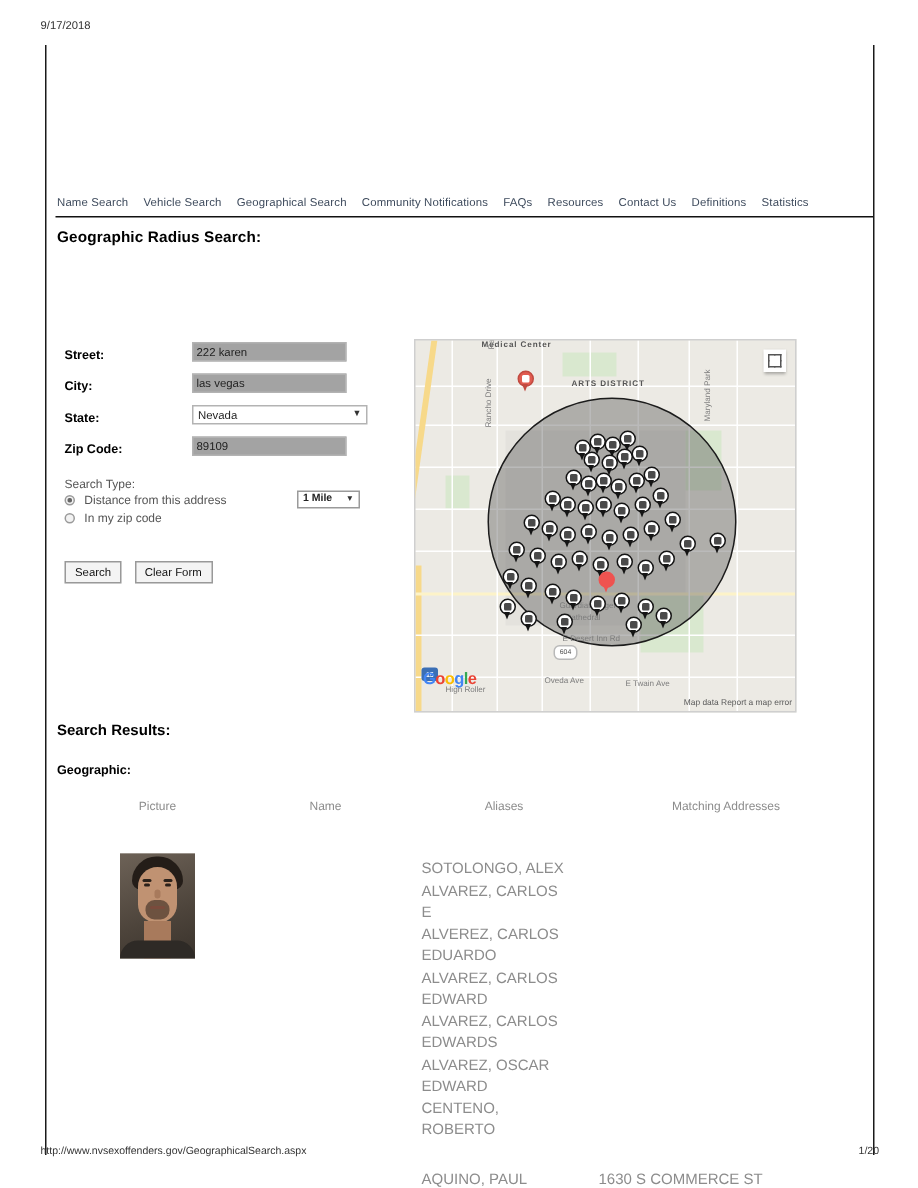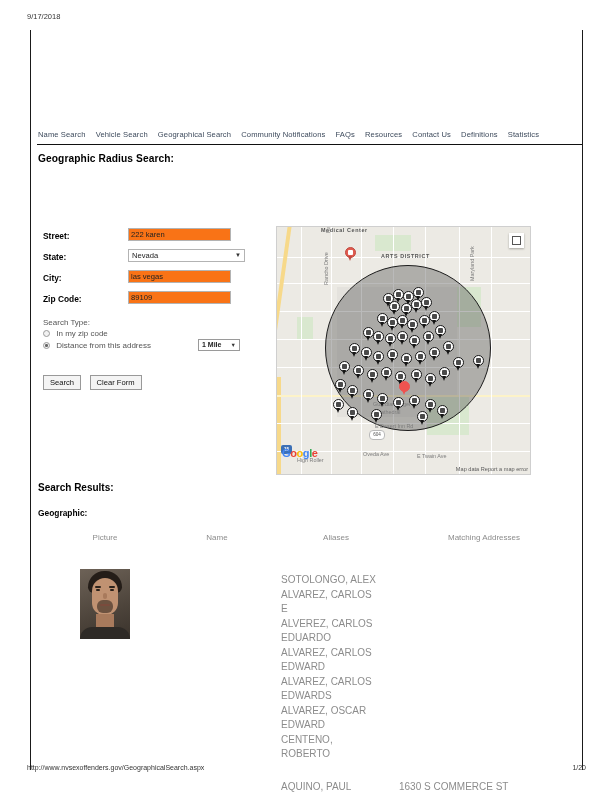--- a/index.html
+++ b/index.html
@@ -113,21 +113,21 @@
     left: 0; top: 3px;
     font-size: 8.4px;
     font-weight: bold;
   }
   .form-input {
     position: absolute;
     left: 85px; top: 0;
     width: 103px;
     height: 13px;
     border: 1px solid #b3b3b3;
-    background: #f97316;
+    background: #a3a3a3;
     font-size: 7.6px;
     font-family: "Liberation Sans", sans-serif;
     color: #222;
     padding: 0 2px;
     box-sizing: border-box;
     line-height: 13px;
   }
   .form-select {
     position: absolute;
     left: 85px; top: 0;
@@ -498,49 +498,49 @@
   <div class="nav-rule"></div>
 
   <div class="page-title">Geographic Radius Search:</div>
 
   <div class="form-area">
     <div class="form-row">
       <span class="form-label">Street:</span>
       <input class="form-input" type="text" value="222 karen" style="">
     </div>
     <div class="form-row">
+      <span class="form-label">City:</span>
+      <input class="form-input" type="text" value="las vegas" style="">
+    </div>
+    <div class="form-row">
       <span class="form-label">State:</span>
       <div class="form-select">
         <span class="sel-val">Nevada</span>
         <span class="sel-arrow">▼</span>
       </div>
     </div>
     <div class="form-row">
-      <span class="form-label">City:</span>
-      <input class="form-input" type="text" value="las vegas" style="">
-    </div>
-    <div class="form-row">
       <span class="form-label">Zip Code:</span>
       <input class="form-input" type="text" value="89109" style="">
     </div>
   </div>
 
   <div class="searchtype">
     <div class="st-label">Search Type:</div>
-    <div class="radio-row">
-      <span class="radio"></span>
-      <span>In my zip code</span>
-    </div>
     <div class="radio-row">
       <span class="radio checked"></span>
       <span>Distance from this address</span>
       <span class="mile-select">
         <span class="sel-val">1 Mile</span>
         <span class="sel-arrow">▼</span>
       </span>
+    </div>
+    <div class="radio-row">
+      <span class="radio"></span>
+      <span>In my zip code</span>
     </div>
   </div>
 
   <div class="buttons">
     <span class="btn">Search</span>
     <span class="btn">Clear Form</span>
   </div>
 
   <div class="map">
     <div class="map-canvas">

